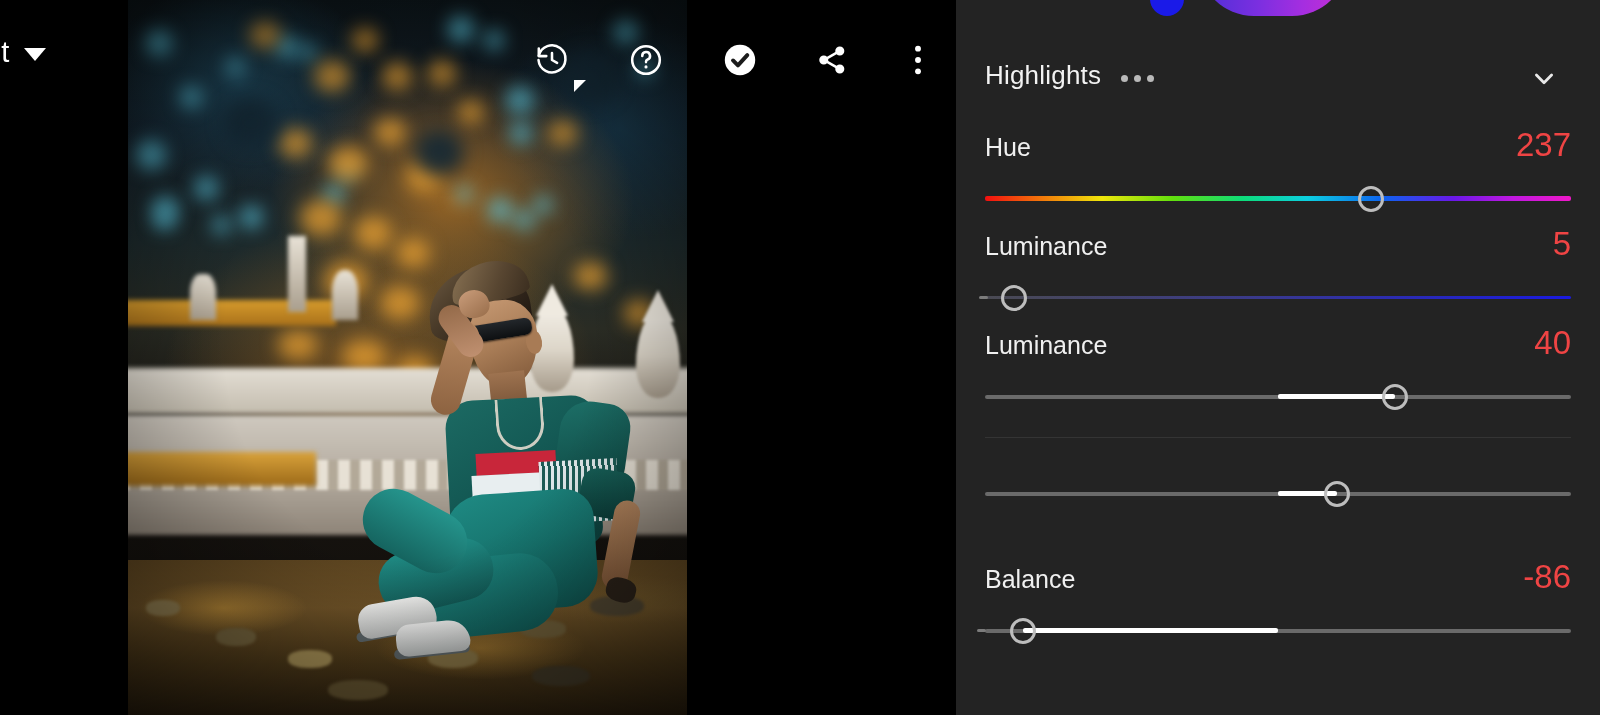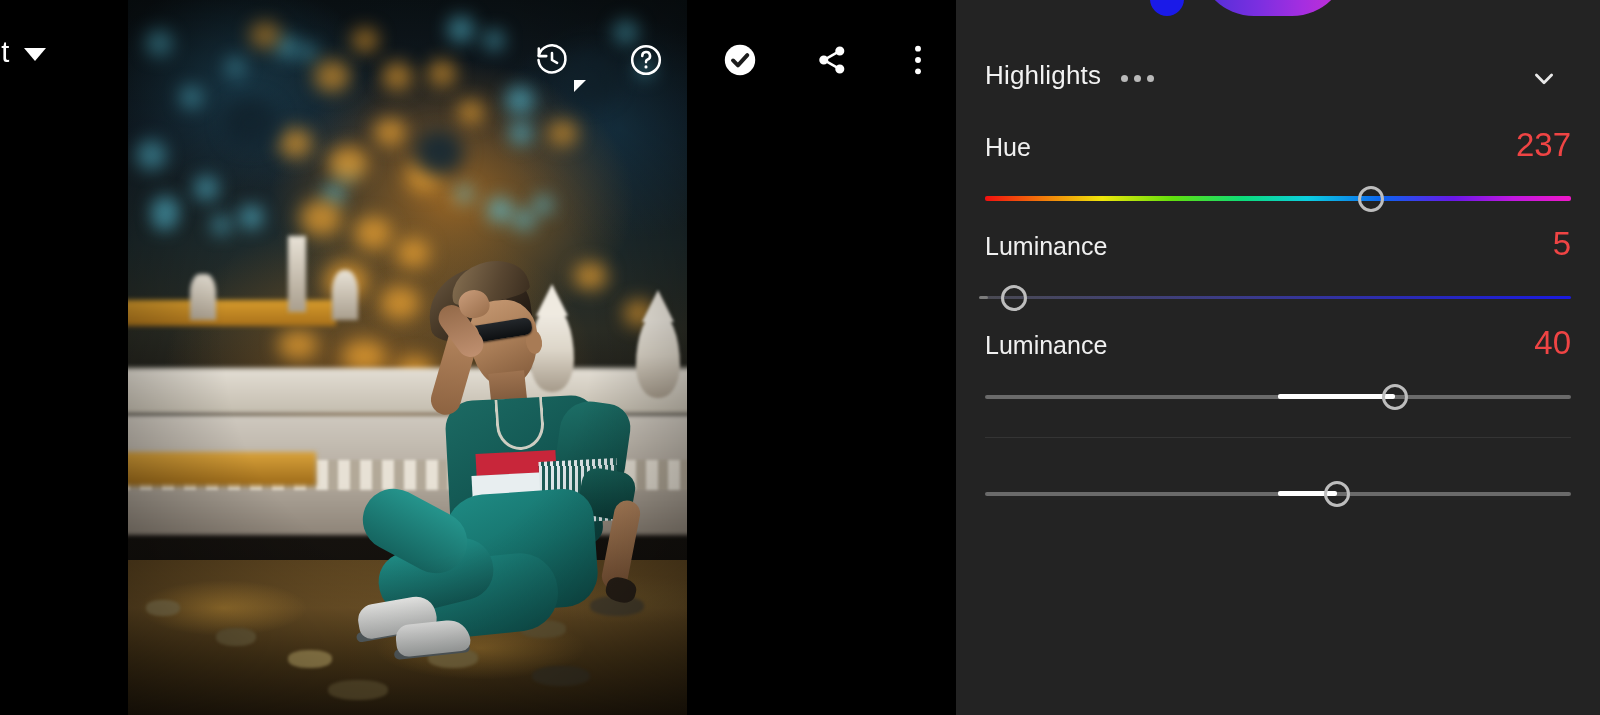--- a/index.html
+++ b/index.html
@@ -543,15 +543,27 @@
     <div class="divider" style="top:437px;"></div>
 
     <div class="row" style="top:459px;">
       <div class="slider">
         <div class="track"></div>
         <div class="fill" style="left:50%;width:10%;"></div>
         <div class="thumb" style="left:60%;"></div>
       </div>
     </div>
 
+    <div class="row" style="top:558px;">
+      <div class="row-label">
+        <span>Balance</span>
+        <span class="row-val">-86</span>
+      </div>
+      <div class="slider">
+        <div class="track"></div>
+        <div class="fill" style="left:6.5%;width:43.5%;"></div>
+        <div class="tick" style="left:-8px;"></div>
+        <div class="thumb" style="left:6.5%;"></div>
+      </div>
+    </div>
 
   </div>
 </div>
 
 </body></html>

